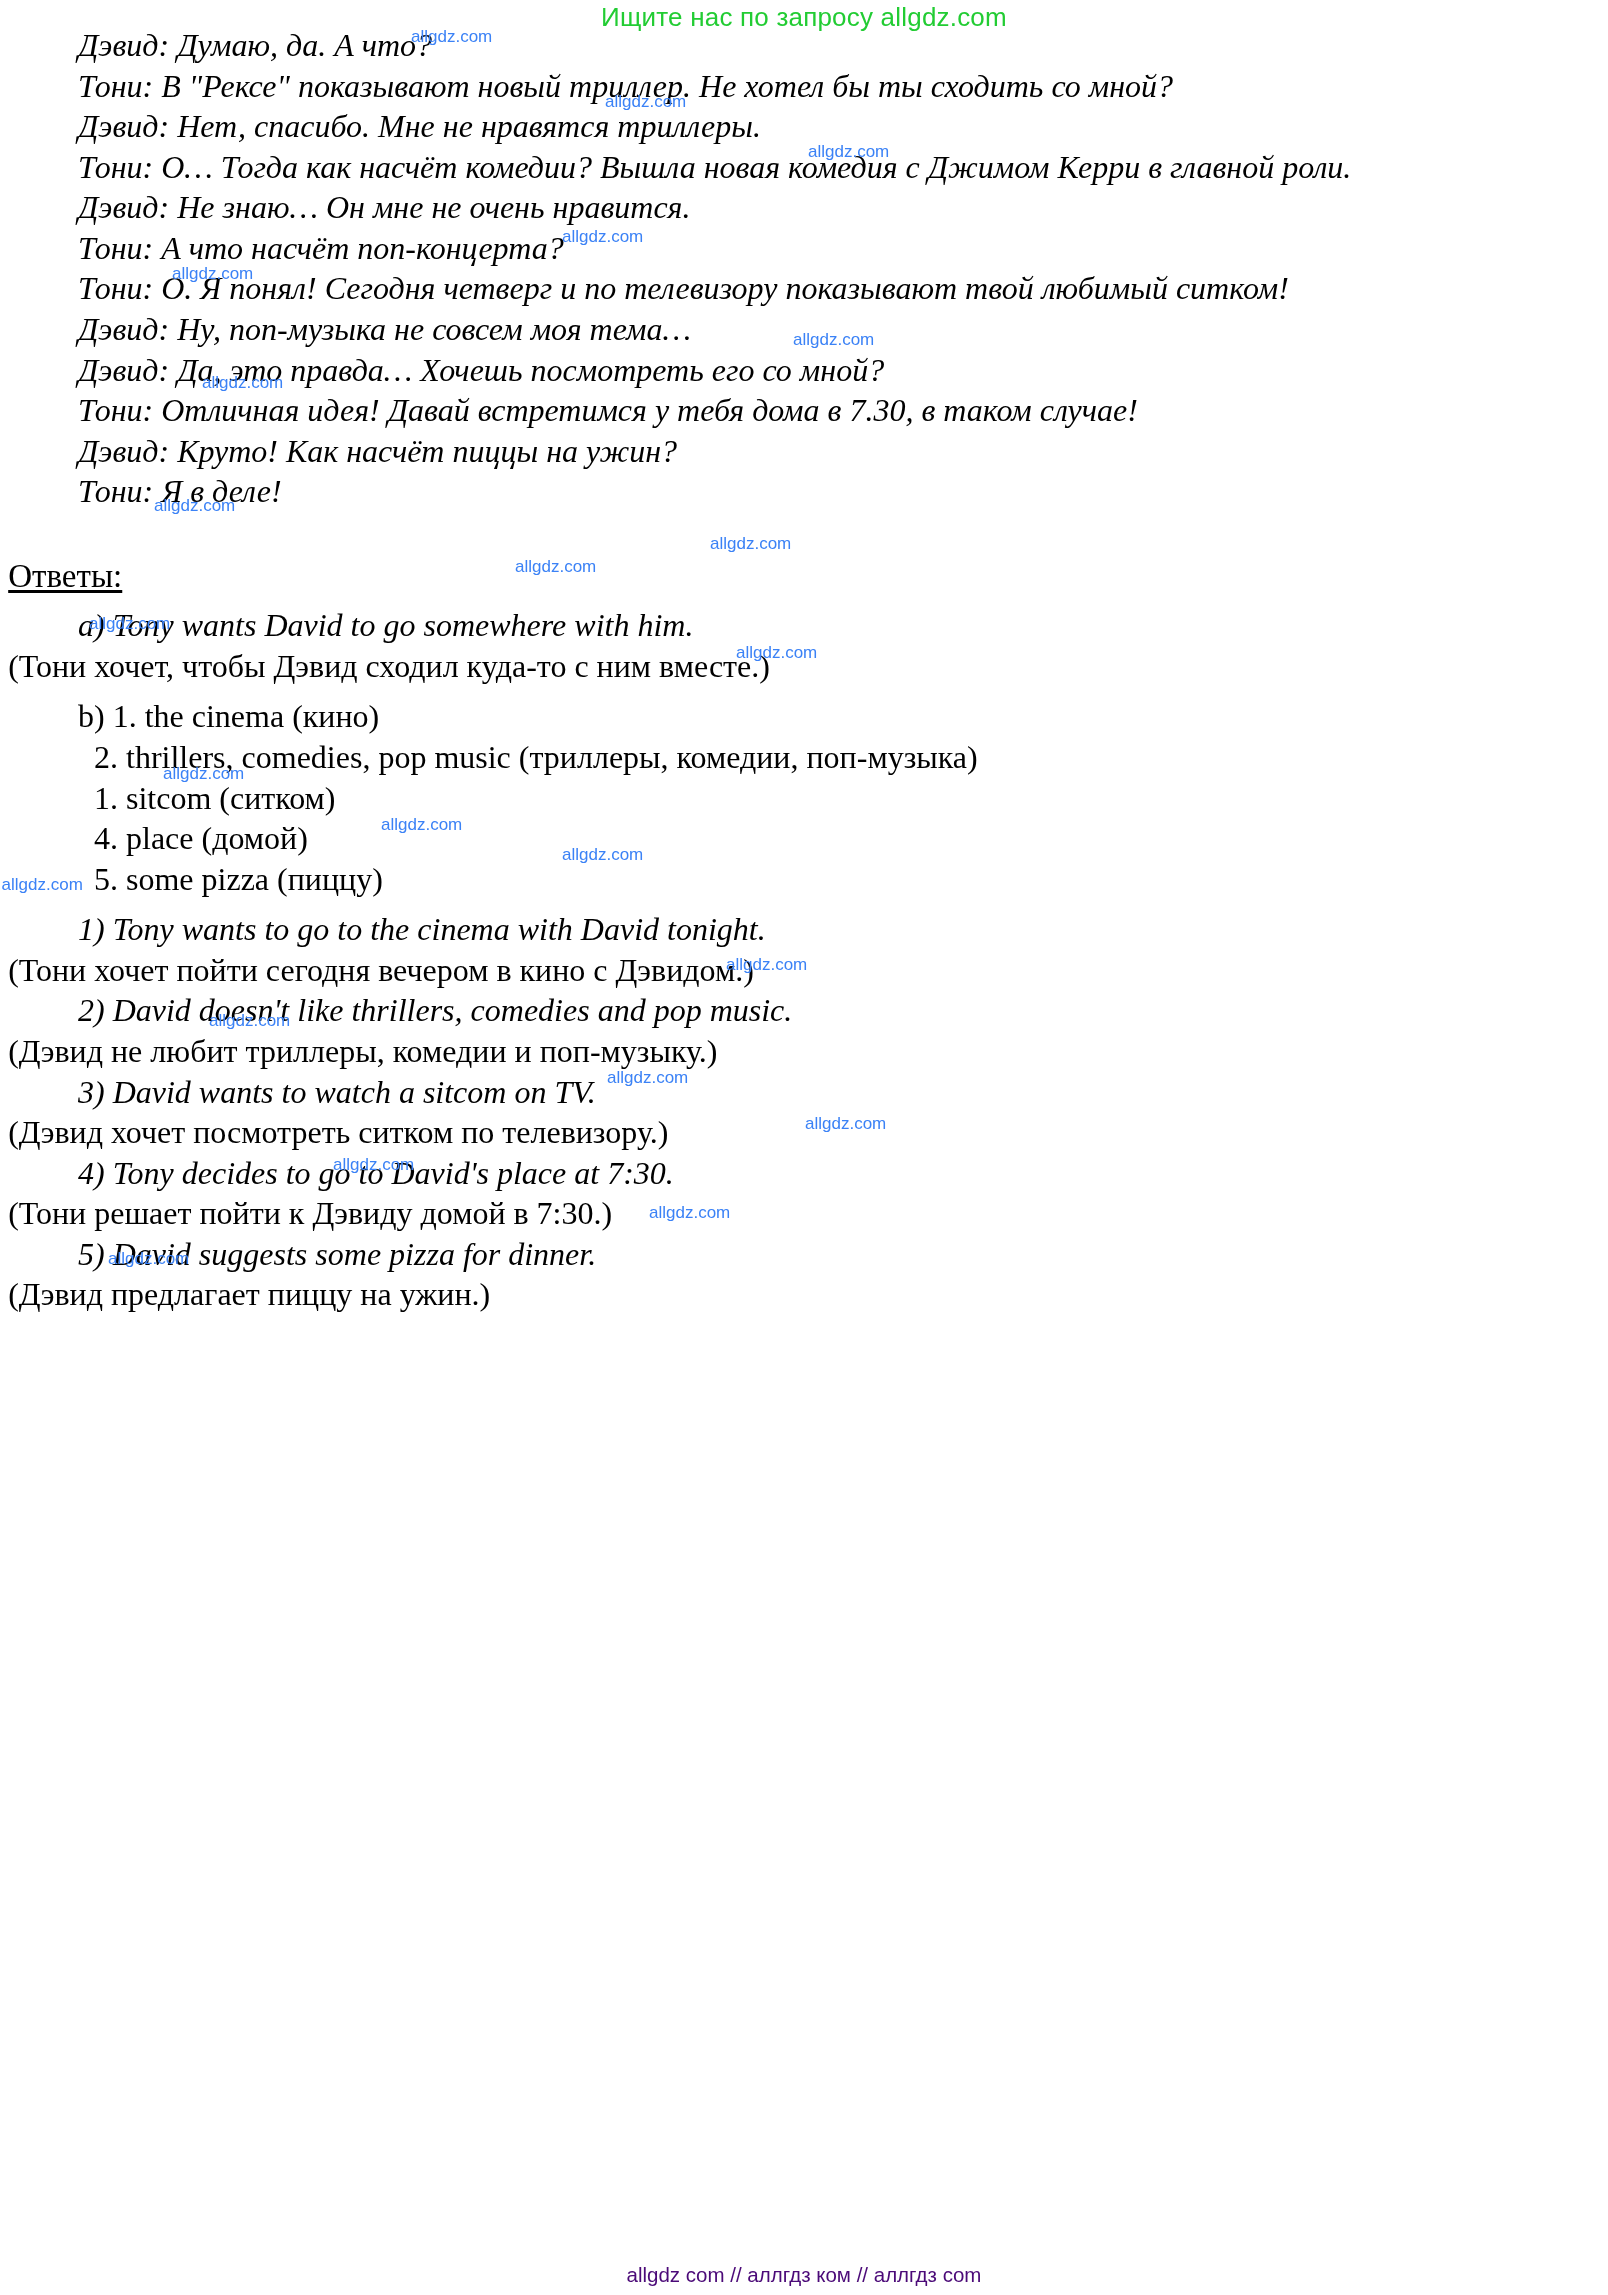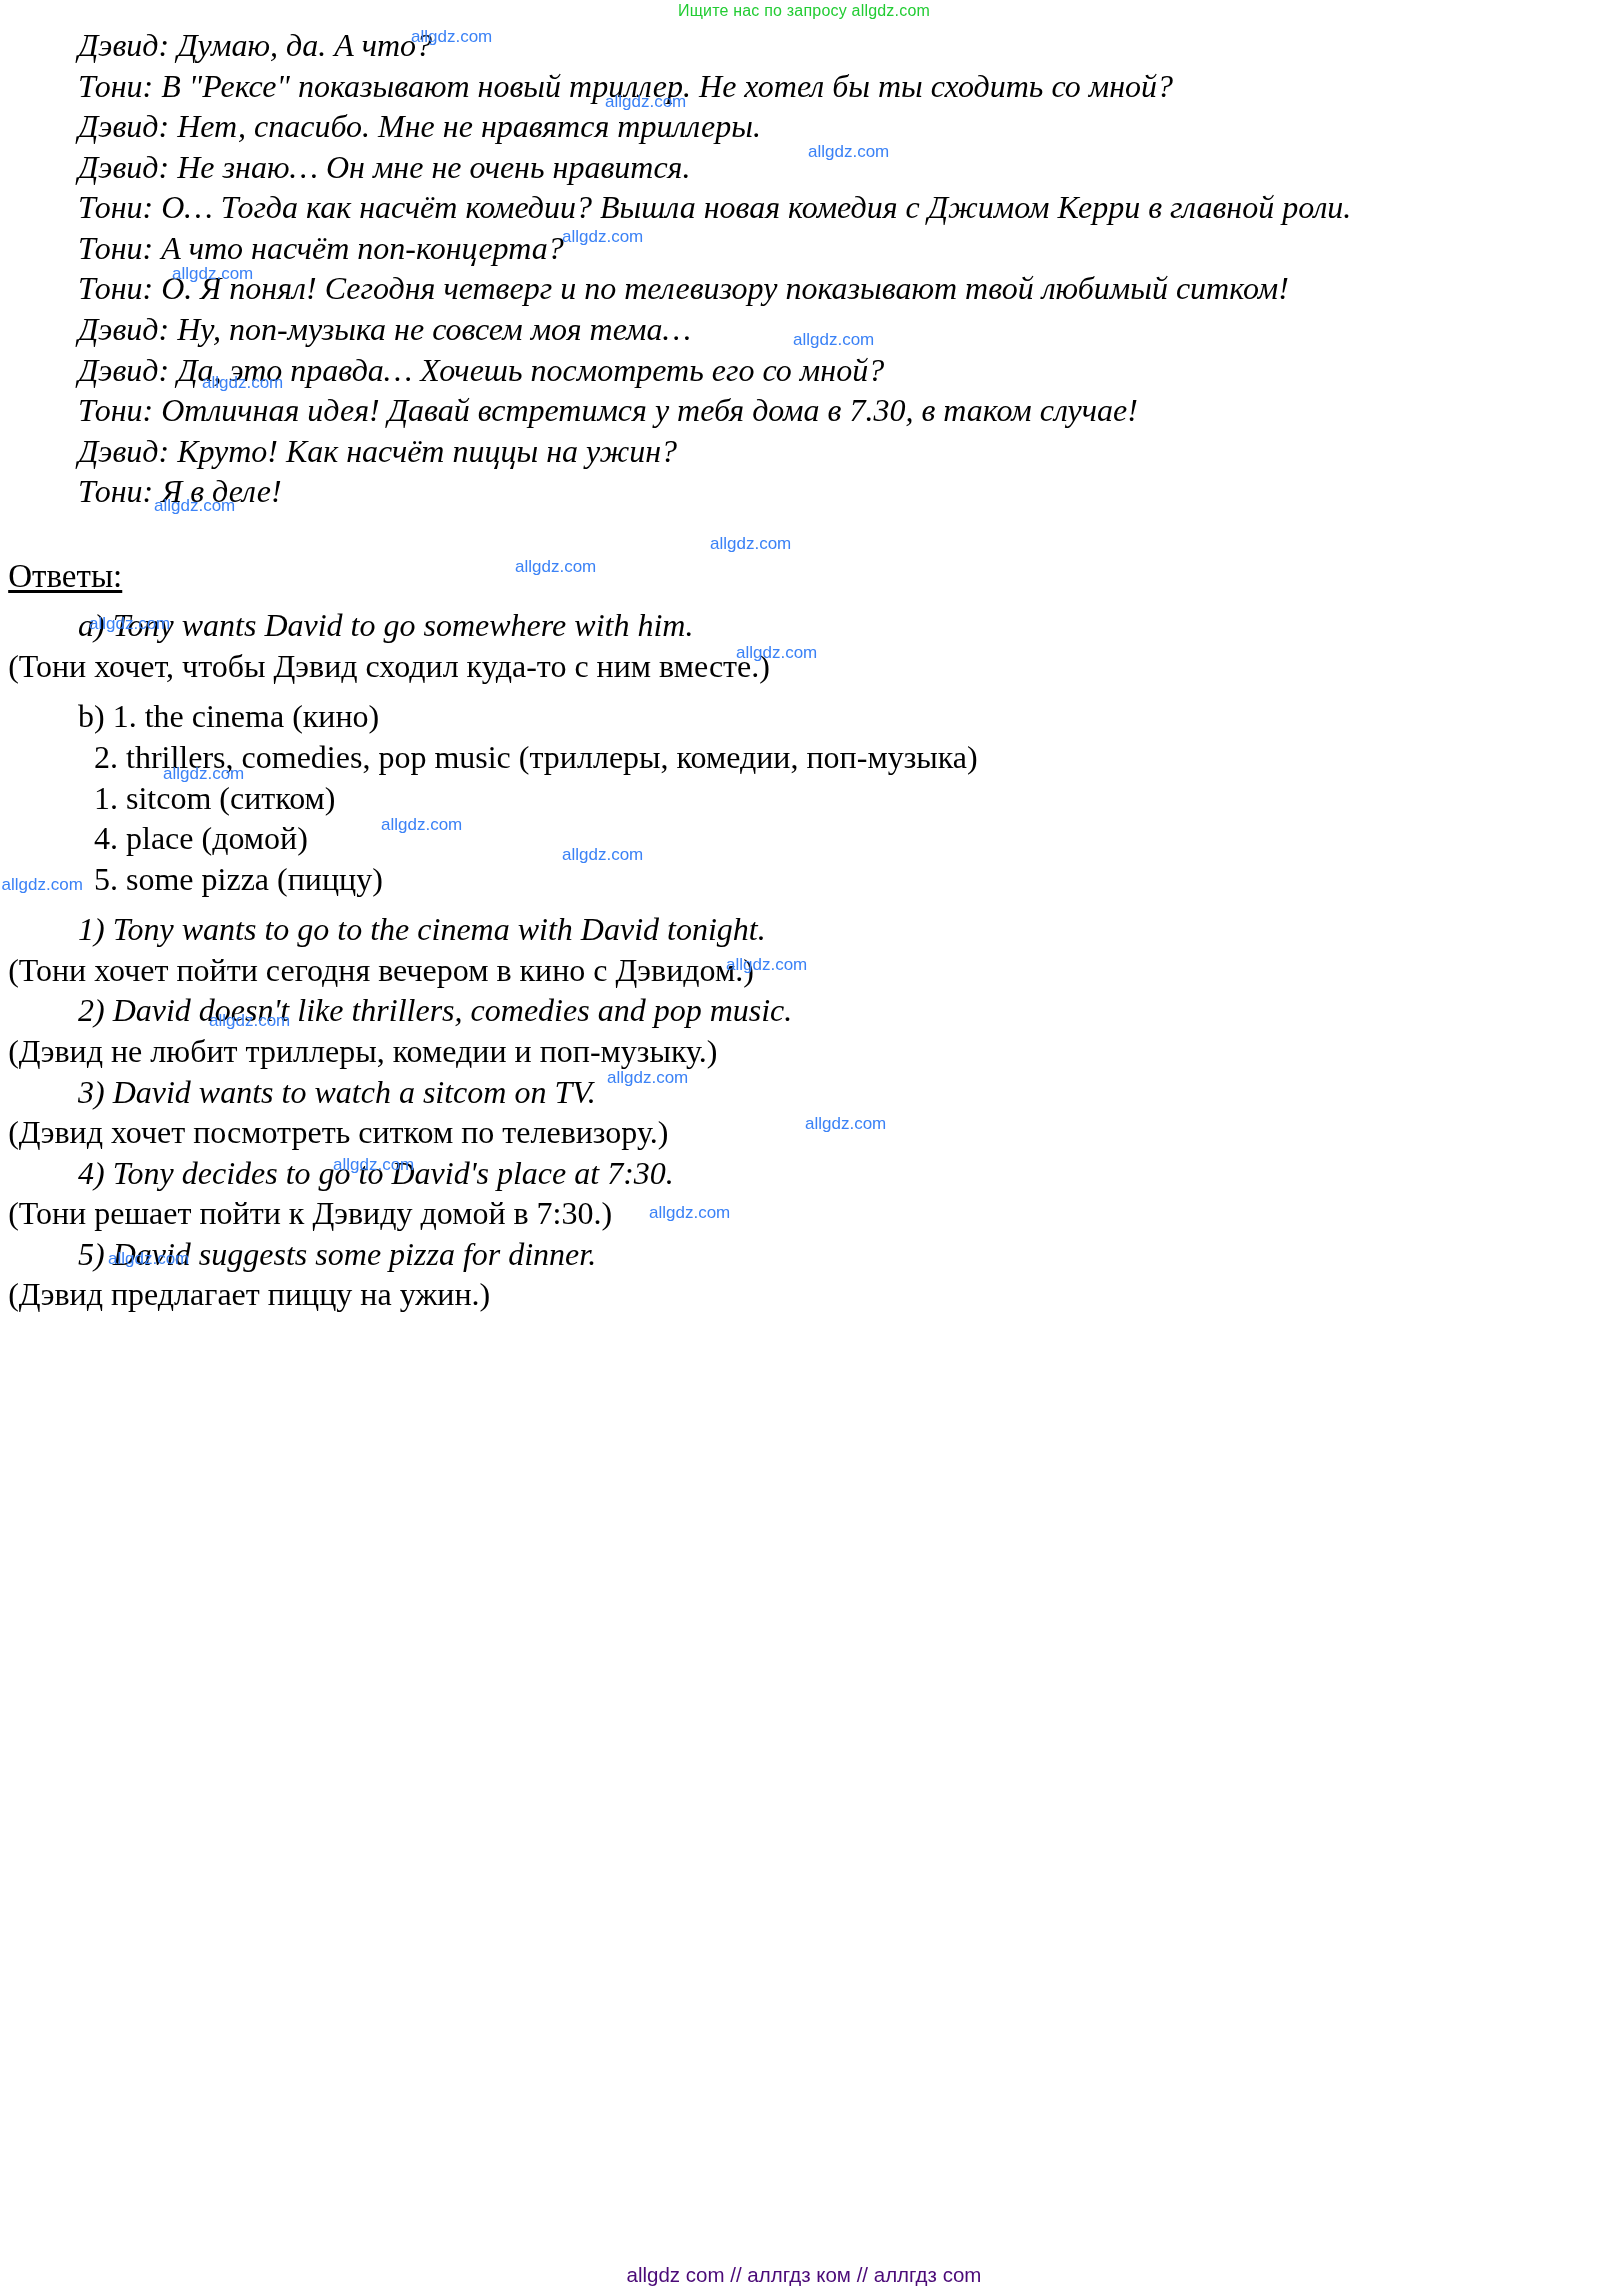--- a/index.html
+++ b/index.html
@@ -18,21 +18,21 @@
   }
 
   
   #promo-banner {
     position: absolute;
     top: 1.6px;
     left: 0;
     width: 1608px;
     text-align: center;
     font-family: "Liberation Sans", "DejaVu Sans", sans-serif;
-    font-size: 16px;
+    font-size: 26px;
     letter-spacing: 0.2px;
     color: #22cc33;
     white-space: nowrap;
   }
 
   
   #site-footer {
     position: absolute;
     bottom: 8.2px;
     left: 0;
@@ -112,22 +112,22 @@
 <body>
 
 <div id="promo-banner" style="color: rgb(34, 204, 51);">Ищите нас по запросу allgdz.com</div>
 
 <div id="doc-body">
 
   <div>
     <p class="line para">Дэвид: Думаю, да. А что?</p>
     <p class="line para">Тони: В "Рексе" показывают новый триллер. Не хотел бы ты сходить со мной?</p>
     <p class="line para">Дэвид: Нет, спасибо. Мне не нравятся триллеры.</p>
+    <p class="line para">Тони: О… Тогда как насчёт комедии? Вышла новая комедия с Джимом Керри в главной роли.</p>
     <p class="line para nojust">Дэвид: Не знаю… Он мне не очень нравится.</p>
-    <p class="line para">Тони: О… Тогда как насчёт комедии? Вышла новая комедия с Джимом Керри в главной роли.</p>
     <p class="line para nojust">Тони: А что насчёт поп-концерта?</p>
     <p class="line para">Тони: О. Я понял! Сегодня четверг и по телевизору показывают твой любимый ситком!</p>
     <p class="line para nojust">Дэвид: Ну, поп-музыка не совсем моя тема…</p>
     <p class="line para nojust">Дэвид: Да, это правда… Хочешь посмотреть его со мной?</p>
     <p class="line para">Тони: Отличная идея! Давай встретимся у тебя дома в 7.30, в таком случае!</p>
     <p class="line para nojust">Дэвид: Круто! Как насчёт пиццы на ужин?</p>
     <p class="line para nojust">Тони: Я в деле!</p>
   </div>
 
   <div class="spacer-lg"></div>

